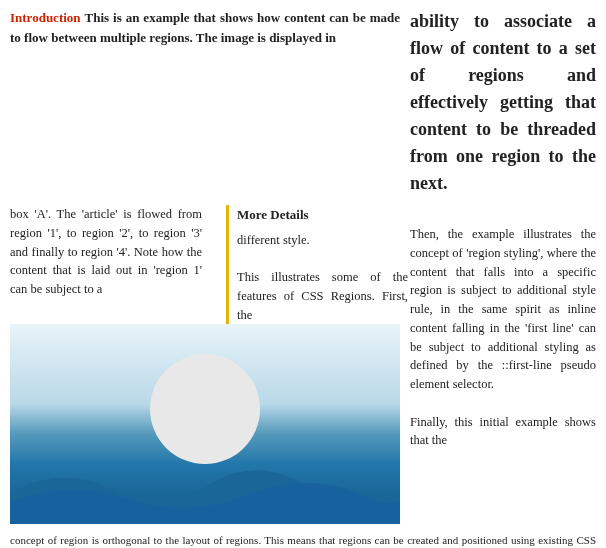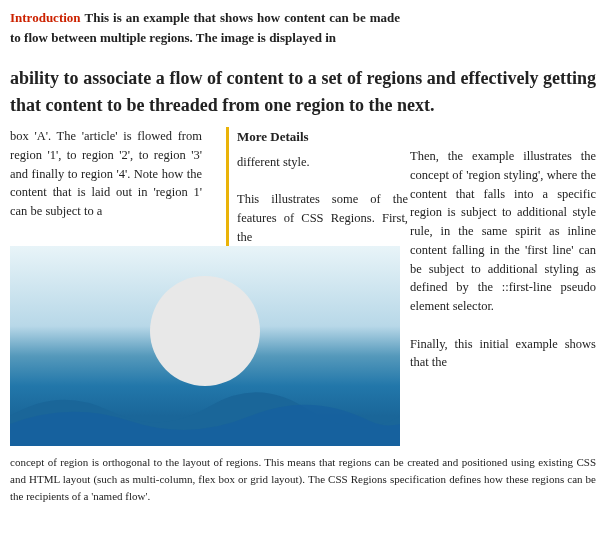--- a/index.html
+++ b/index.html
@@ -11,21 +11,20 @@
       background: #fff;
       width: 606px;
       min-height: 548px;
       padding: 8px 10px;
     }
 
     .top-section {
       display: flex;
       gap: 10px;
       margin-bottom: 8px;
-      flex-direction: column;
     }
 
     .top-left {
       width: 390px;
       flex-shrink: 0;
     }
 
     .top-right {
       flex: 1;
       font-size: 18px;

